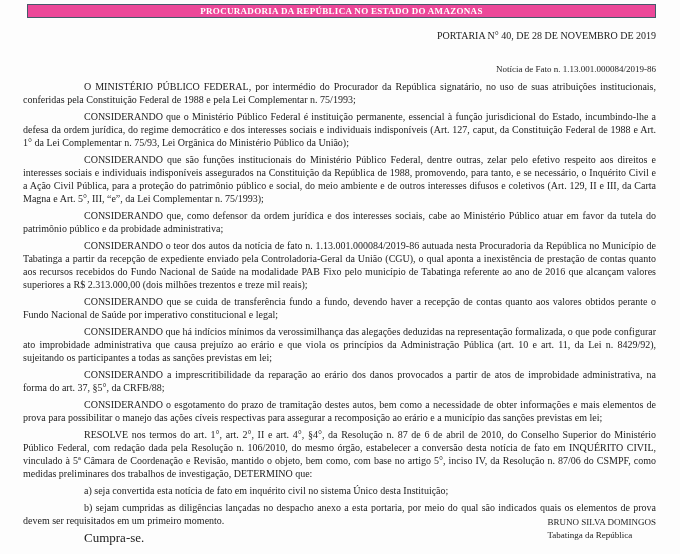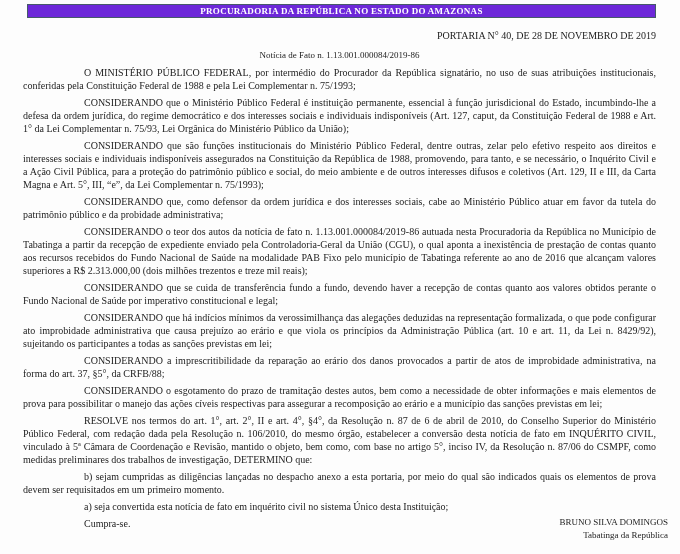--- a/index.html
+++ b/index.html
@@ -11,58 +11,58 @@
     overflow: hidden;
   }
   .page {
     width: 680px; height: 554px;
     padding: 4px 24px 0 23px;
     position: relative;
   }
   .header-bar {
     margin-left: 4px;
     height: 14px;
-    background: #6d28d9;
+    background: #ec4899;
     border: 1px solid #46596a;
     color: #ffffff;
     font-weight: bold;
     font-size: 9px;
     letter-spacing: 0.3px;
     text-align: center;
     line-height: 12px;
   }
   .doc-title {
     margin-top: 12px;
     text-align: right;
     font-size: 10px;
   }
   .case-number {
-    margin-top: 9px;
-    text-align: center;
+    margin-top: 23px;
+    text-align: right;
     font-size: 9px;
   }
   .body-text { margin-top: 6px; }
   .para {
     font-size: 10px;
     line-height: 13px;
     text-align: justify;
     text-indent: 61px;
     margin-bottom: 4px;
   }
   .closing {
-    font-size: 10px;
+    font-size: 13px;
     line-height: 13px;
     text-indent: 61px;
     margin-bottom: 0;
   }
   .signature {
     position: absolute;
-    right: 12px;
+    right: 24px;
     bottom: 12px;
-    text-align: right;
+    text-align: left;
     font-size: 9px;
     line-height: 13px;
   }
 </style>
 </head>
 <body>
 
 <div class="page">
 
   <div class="header-bar">PROCURADORIA DA REPÚBLICA NO ESTADO DO AMAZONAS</div>
@@ -75,22 +75,22 @@
     <p class="para">O MINISTÉRIO PÚBLICO FEDERAL, por intermédio do Procurador da República signatário, no uso de suas atribuições institucionais, conferidas pela Constituição Federal de 1988 e pela Lei Complementar n. 75/1993;</p>
     <p class="para">CONSIDERANDO que o Ministério Público Federal é instituição permanente, essencial à função jurisdicional do Estado, incumbindo-lhe a defesa da ordem jurídica, do regime democrático e dos interesses sociais e individuais indisponíveis (Art. 127, caput, da Constituição Federal de 1988 e Art. 1° da Lei Complementar n. 75/93, Lei Orgânica do Ministério Público da União);</p>
     <p class="para">CONSIDERANDO que são funções institucionais do Ministério Público Federal, dentre outras, zelar pelo efetivo respeito aos direitos e interesses sociais e individuais indisponíveis assegurados na Constituição da República de 1988, promovendo, para tanto, e se necessário, o Inquérito Civil e a Ação Civil Pública, para a proteção do patrimônio público e social, do meio ambiente e de outros interesses difusos e coletivos (Art. 129, II e III, da Carta Magna e Art. 5°, III, “e”, da Lei Complementar n. 75/1993);</p>
     <p class="para">CONSIDERANDO que, como defensor da ordem jurídica e dos interesses sociais, cabe ao Ministério Público atuar em favor da tutela do patrimônio público e da probidade administrativa;</p>
     <p class="para">CONSIDERANDO o teor dos autos da notícia de fato n. 1.13.001.000084/2019-86 autuada nesta Procuradoria da República no Município de Tabatinga a partir da recepção de expediente enviado pela Controladoria-Geral da União (CGU), o qual aponta a inexistência de prestação de contas quanto aos recursos recebidos do Fundo Nacional de Saúde na modalidade PAB Fixo pelo município de Tabatinga referente ao ano de 2016 que alcançam valores superiores a R$ 2.313.000,00 (dois milhões trezentos e treze mil reais);</p>
     <p class="para">CONSIDERANDO que se cuida de transferência fundo a fundo, devendo haver a recepção de contas quanto aos valores obtidos perante o Fundo Nacional de Saúde por imperativo constitucional e legal;</p>
     <p class="para">CONSIDERANDO que há indícios mínimos da verossimilhança das alegações deduzidas na representação formalizada, o que pode configurar ato improbidade administrativa que causa prejuízo ao erário e que viola os princípios da Administração Pública (art. 10 e art. 11, da Lei n. 8429/92), sujeitando os participantes a todas as sanções previstas em lei;</p>
     <p class="para">CONSIDERANDO a imprescritibilidade da reparação ao erário dos danos provocados a partir de atos de improbidade administrativa, na forma do art. 37, §5°, da CRFB/88;</p>
     <p class="para">CONSIDERANDO o esgotamento do prazo de tramitação destes autos, bem como a necessidade de obter informações e mais elementos de prova para possibilitar o manejo das ações cíveis respectivas para assegurar a recomposição ao erário e a município das sanções previstas em lei;</p>
     <p class="para">RESOLVE nos termos do art. 1°, art. 2°, II e art. 4°, §4°, da Resolução n. 87 de 6 de abril de 2010, do Conselho Superior do Ministério Público Federal, com redação dada pela Resolução n. 106/2010, do mesmo órgão, estabelecer a conversão desta notícia de fato em INQUÉRITO CIVIL, vinculado à 5ª Câmara de Coordenação e Revisão, mantido o objeto, bem como, com base no artigo 5°, inciso IV, da Resolução n. 87/06 do CSMPF, como medidas preliminares dos trabalhos de investigação, DETERMINO que:</p>
+    <p class="para">a) seja convertida esta notícia de fato em inquérito civil no sistema Único desta Instituição;</p>
     <p class="para">b) sejam cumpridas as diligências lançadas no despacho anexo a esta portaria, por meio do qual são indicados quais os elementos de prova devem ser requisitados em um primeiro momento.</p>
-    <p class="para">a) seja convertida esta notícia de fato em inquérito civil no sistema Único desta Instituição;</p>
     <p class="closing">Cumpra-se.</p>
   </div>
 
   <div class="signature">
     <div>BRUNO SILVA DOMINGOS</div>
     <div>Tabatinga da República</div>
   </div>
 
 </div>
 

